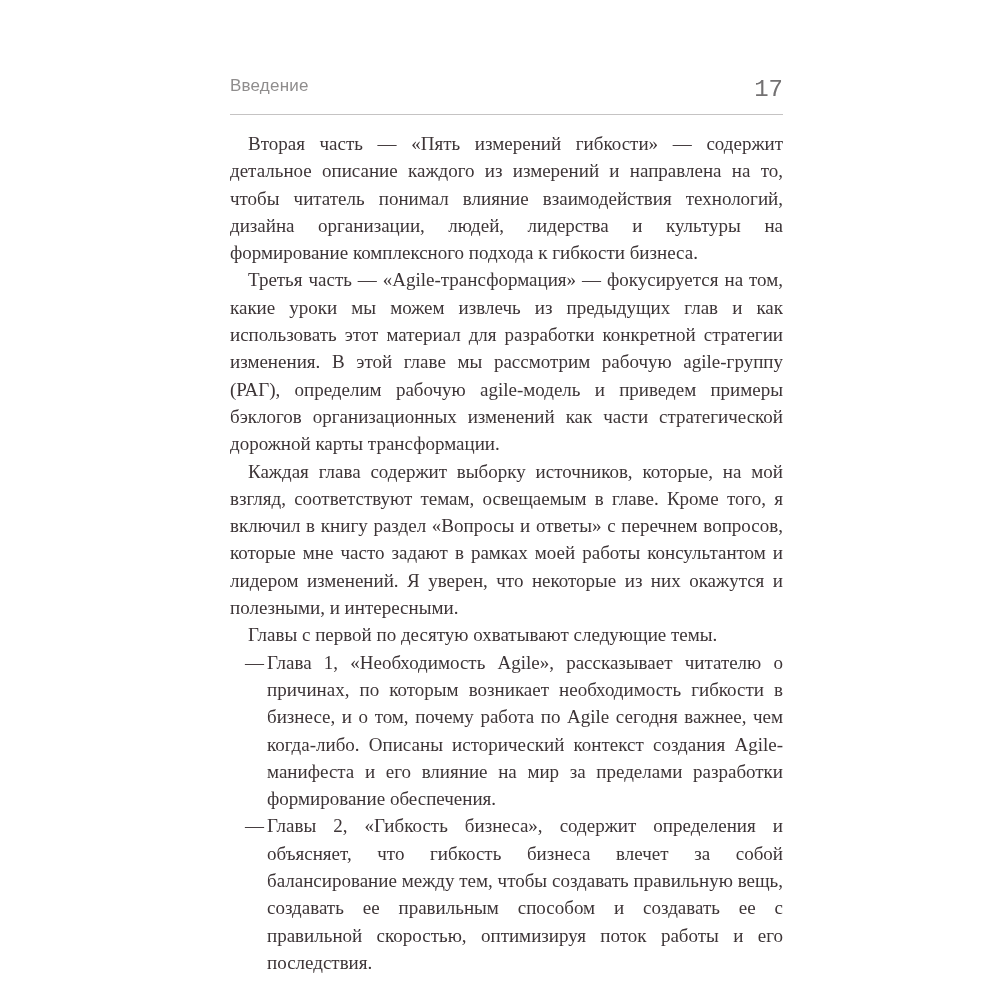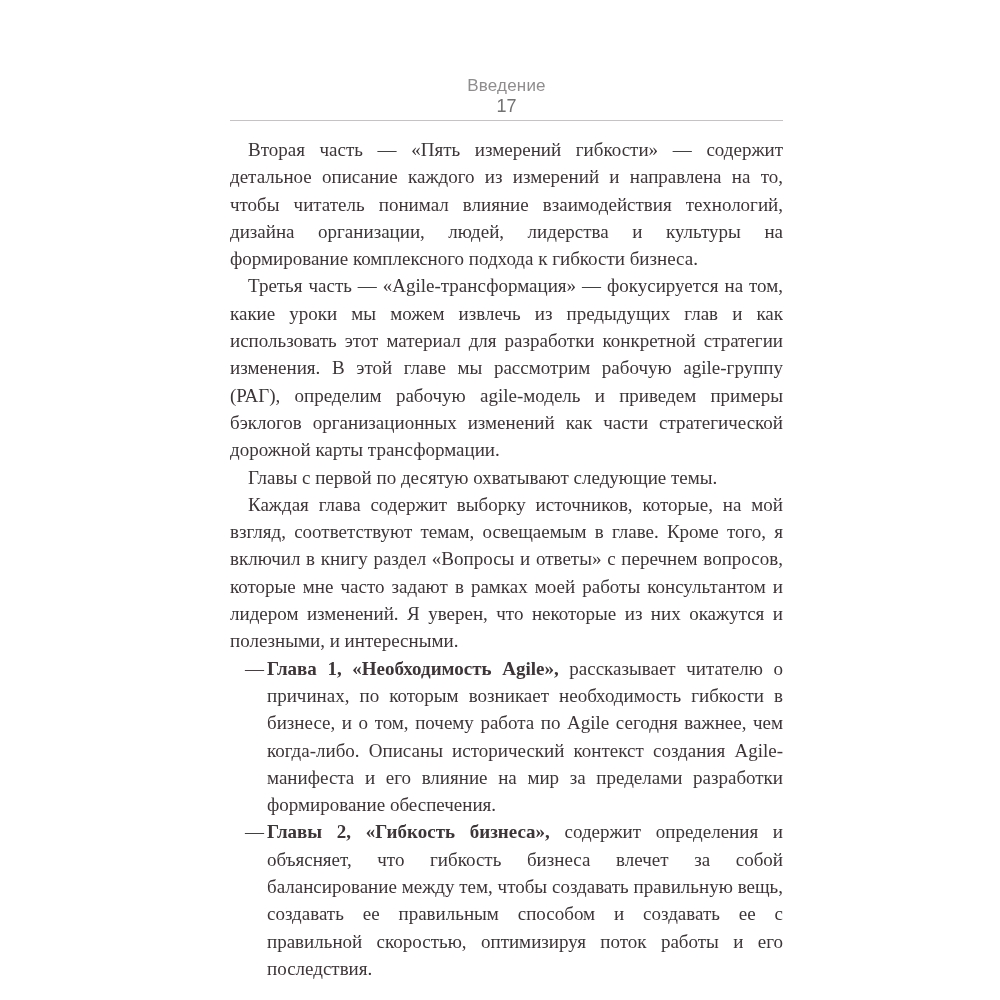--- a/index.html
+++ b/index.html
@@ -18,35 +18,34 @@
   }
   .content {
     position: absolute;
     left: 230px;
     top: 76px;
     width: 553px;
   }
   .running-head {
     display: flex;
     justify-content: space-between;
-    align-items: center;
+    align-items: flex-start;
     border-bottom: 1px solid #c5c3c3;
-    padding-bottom: 3px;
-    flex-direction: column;
+    padding-bottom: 11px;
   }
   .running-title {
     font-family: "Liberation Sans", sans-serif;
     font-size: 17px;
     font-weight: 400;
     color: #8f8d8d;
     letter-spacing: 0.2px;
   }
   .page-number {
-    font-family: Liberation Sans, sans-serif;
-    font-size: 18px;
+    font-family: Liberation Mono, monospace;
+    font-size: 24px;
     color: #737172;
   }
   .body-text {
     margin-top: 15px;
     font-size: 19px;
     line-height: 27.3px;
     color: #3d3537;
     text-align: justify;
   }
   .para { text-indent: 0; }
@@ -54,38 +53,38 @@
   .chapter-list { margin: 0; list-style: none; }
   .list-item {
     position: relative;
     padding-left: 37px;
   }
   .list-item .dash {
     position: absolute;
     left: 15px;
     top: 0;
   }
-  .list-item b { font-weight: bold; }
+  .list-item b { font-weight: normal; }
 </style>
 </head>
 <body>
 
 <div class="page">
   <div class="content">
 
     <div class="running-head">
       <span class="running-title">Введение</span>
       <span class="page-number">17</span>
     </div>
 
     <div class="body-text">
       <p class="para indent">Вторая часть — «Пять измерений гибкости» — содержит детальное описание каждого из измерений и направлена на то, чтобы читатель понимал влияние взаимодействия технологий, дизайна организации, людей, лидерства и культуры на формирование комплексного подхода к гибкости бизнеса.</p>
       <p class="para indent">Третья часть — «Agile-трансформация» — фокусируется на том, какие уроки мы можем извлечь из предыдущих глав и как использовать этот материал для разработки конкретной стратегии изменения. В этой главе мы рассмотрим рабочую agile-группу (РАГ), определим рабочую agile-модель и приведем примеры бэклогов организационных изменений как части стратегической дорожной карты трансформации.</p>
+      <p class="para indent">Каждая глава содержит выборку источников, которые, на мой взгляд, соответствуют темам, освещаемым в главе. Кроме того, я включил в книгу раздел «Вопросы и ответы» с перечнем вопросов, которые мне часто задают в рамках моей работы консультантом и лидером изменений. Я уверен, что некоторые из них окажутся и полезными, и интересными.</p>
       <p class="para indent">Главы с первой по десятую охватывают следующие темы.</p>
-      <p class="para indent">Каждая глава содержит выборку источников, которые, на мой взгляд, соответствуют темам, освещаемым в главе. Кроме того, я включил в книгу раздел «Вопросы и ответы» с перечнем вопросов, которые мне часто задают в рамках моей работы консультантом и лидером изменений. Я уверен, что некоторые из них окажутся и полезными, и интересными.</p>
 
       <ul class="chapter-list">
         <li class="list-item"><span class="dash">—</span><b>Глава 1, «Необходимость Agile»,</b><span> рассказывает читателю о причинах, по которым возникает необходимость гибкости в бизнесе, и о том, почему работа по Agile сегодня важнее, чем когда-либо. Описаны исторический контекст создания Agile-манифеста и его влияние на мир за пределами разработки формирование обеспечения.</span></li>
         <li class="list-item"><span class="dash">—</span><b>Главы 2, «Гибкость бизнеса»,</b><span> содержит определения и объясняет, что гибкость бизнеса влечет за собой балансирование между тем, чтобы создавать правильную вещь, создавать ее правильным способом и создавать ее с правильной скоростью, оптимизируя поток работы и его последствия.</span></li>
 
       </ul>
     </div>
 
   </div>
 </div>

